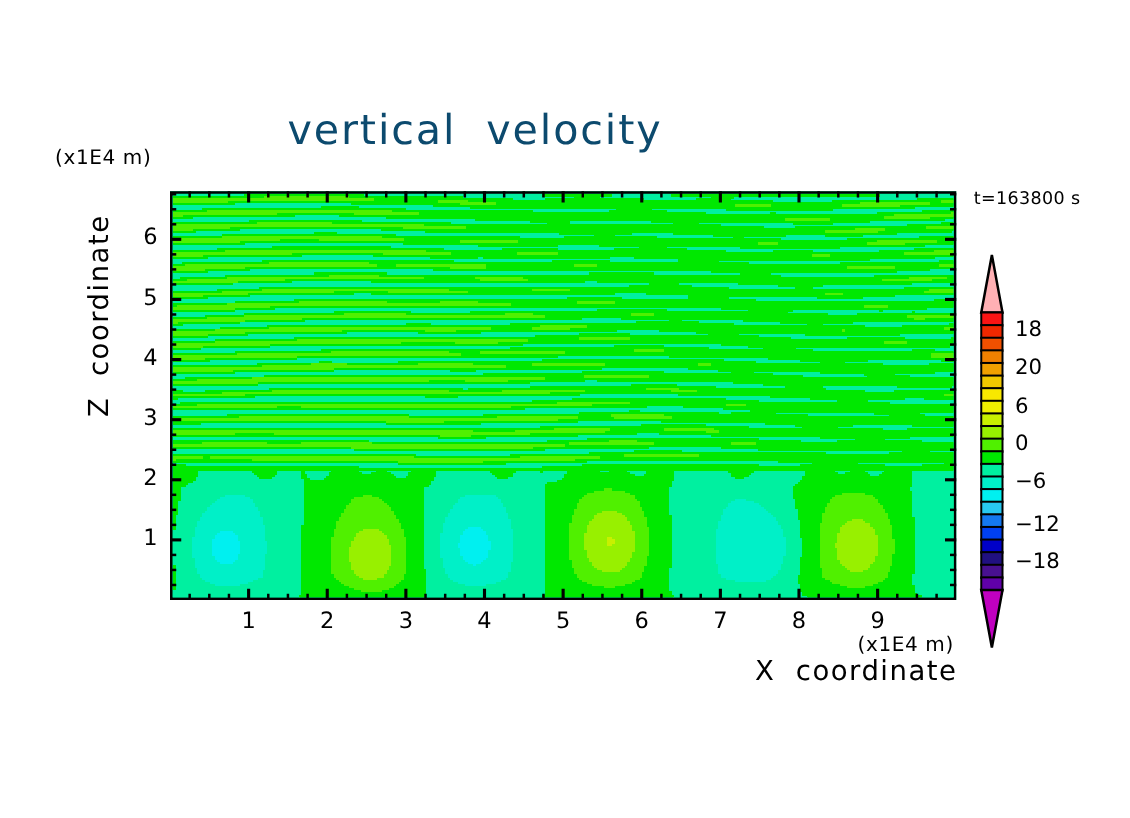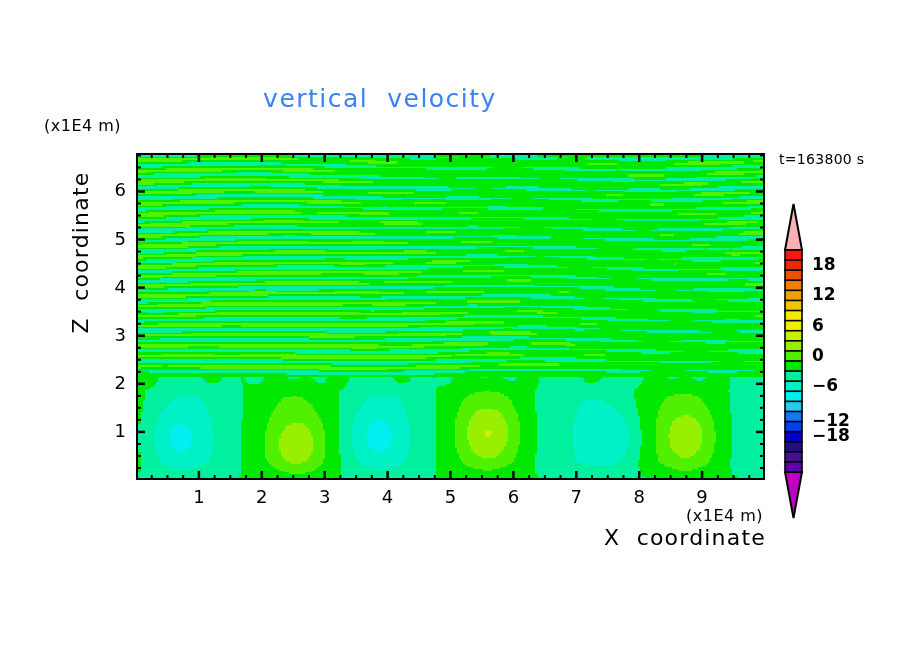--- a/index.html
+++ b/index.html
@@ -16,24 +16,24 @@
     color: #000000;
   }
 
   
   #chart-title {
     position: absolute;
     left: 0;
     top: 84px;
     width: 760px;
     text-align: center;
-    font-size: 25px;
+    font-size: 33px;
     font-weight: 400;
     letter-spacing: 1.5px;
-    color: #3b82f6;
+    color: #0c4a6e;
     white-space: pre;
   }
 
   
   #z-unit {
     position: absolute;
     left: 44px;
     top: 116px;
     font-size: 16px;
     letter-spacing: 0.5px;
@@ -126,21 +126,21 @@
     left: 775px;
     top: 203px;
     width: 40px;
     height: 316px;
   }
   #colorbar svg { display: block; }
   .cbar-label {
     position: absolute;
     left: 812px;
     font-size: 17px;
-    font-weight: bold;
+    font-weight: normal;
     white-space: pre;
     margin-top: -11px;
   }
 </style>
 </head>
 <body>
 
 <div id="chart-title">vertical  velocity</div>
 
 <div id="z-unit">(x1E4 m)</div>
@@ -341,19 +341,19 @@
       <rect x="10" y="218.54545454545456" width="17" height="10.490909090909092" fill="#0040f0" stroke="#000" stroke-width="1.6"></rect>
       <rect x="10" y="228.63636363636365" width="17" height="10.490909090909092" fill="#0000c8" stroke="#000" stroke-width="1.6"></rect>
       <rect x="10" y="238.72727272727275" width="17" height="10.490909090909092" fill="#201080" stroke="#000" stroke-width="1.6"></rect>
       <rect x="10" y="248.81818181818184" width="17" height="10.490909090909092" fill="#481090" stroke="#000" stroke-width="1.6"></rect>
       <rect x="10" y="258.90909090909093" width="17" height="10.490909090909092" fill="#6000a8" stroke="#000" stroke-width="1.6"></rect>
       <polygon points="18.5,315 27,269 10,269" fill="#c000c0" stroke="#000" stroke-width="2"></polygon>
     </svg>
 </div>
 <div id="cbar-label-container">
     <div class="cbar-label" style="top: 265.136px;">18</div>
-    <div class="cbar-label" style="top: 295.409px;">12</div>
+    <div class="cbar-label" style="top: 295.409px;">20</div>
     <div class="cbar-label" style="top: 325.682px;">6</div>
     <div class="cbar-label" style="top: 355.955px;">0</div>
     <div class="cbar-label" style="top: 386.227px;">−6</div>
     <div class="cbar-label" style="top: 421px;">−12</div>
-    <div class="cbar-label" style="top: 436px;">−18</div>
+    <div class="cbar-label" style="top: 450px;">−18</div>
   </div>
 
 </body></html>

